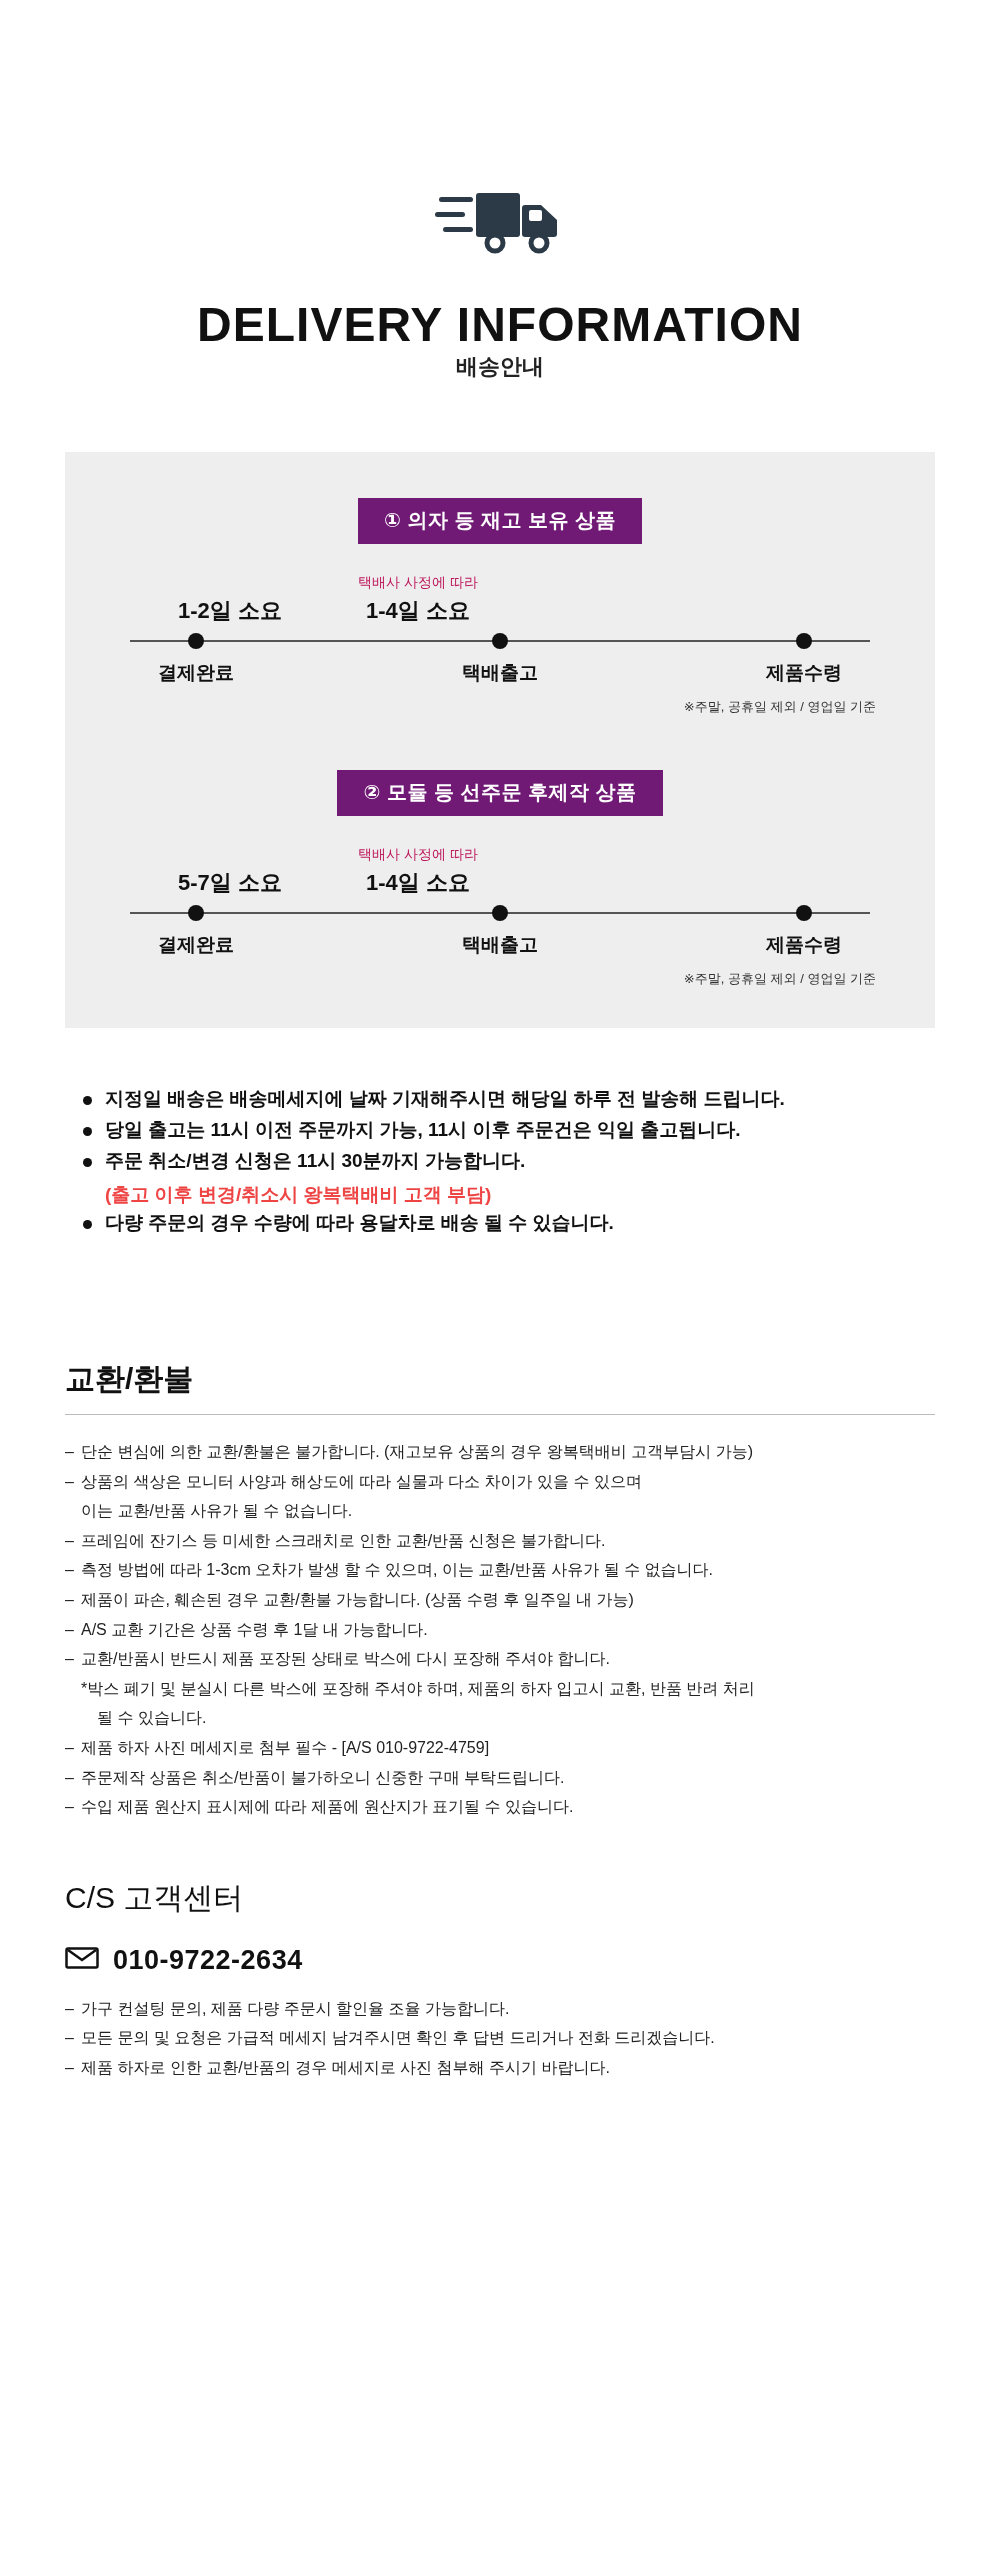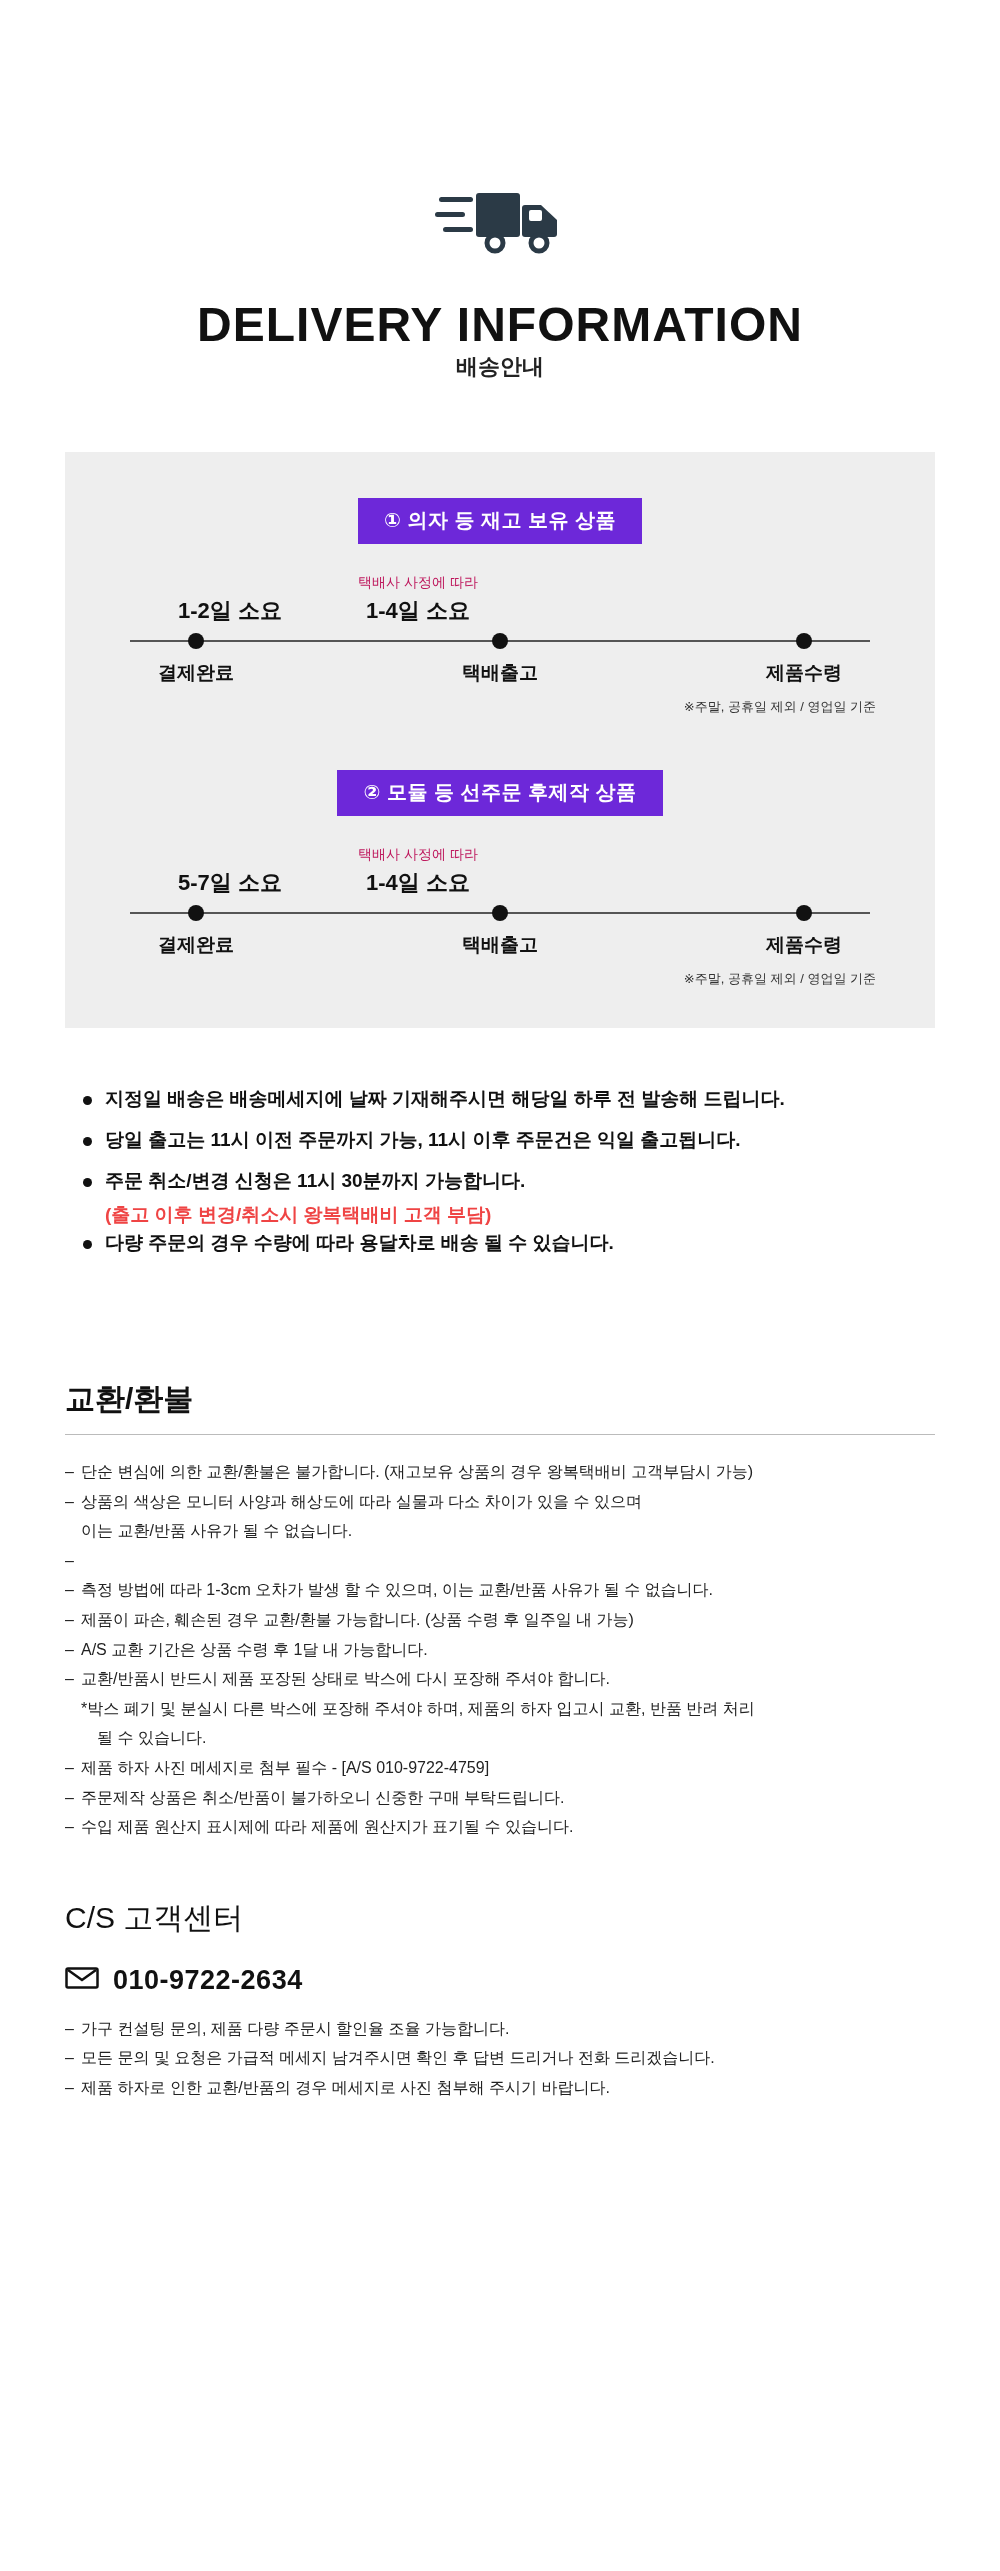--- a/index.html
+++ b/index.html
@@ -51,21 +51,21 @@
     background: #eeeeee;
     padding: 46px 55px 40px 55px;
   }
   .section + .section { margin-top: 54px; }
 
   .sec-title-wrap {
     display: flex;
     justify-content: center;
   }
   .sec-title {
-    background: #6d28d9;
+    background: #701a75;
     color: #ffffff;
     font-size: 20px;
     font-weight: bold;
     padding: 9px 26px 10px 26px;
     letter-spacing: 0.5px;
     white-space: nowrap;
   }
 
   .timeline {
     margin-top: 30px;
@@ -127,21 +127,21 @@
     padding-left: 18px;
   }
   .note-row {
     display: flex;
     align-items: flex-start;
     font-size: 19px;
     line-height: 1.62;
     color: #111;
     font-weight: bold;
   }
-  .note-row + .note-row { margin-top: 10px; }
+  .note-row + .note-row { }
   .bullet {
     width: 9px;
     height: 9px;
     border-radius: 50%;
     background: #111;
     margin: 12px 13px 0 0;
     flex: none;
   }
   .note-sub {
     font-size: 19px;
@@ -307,20 +307,21 @@
       </div>
 
     <div class="rule">
         <span class="dash">–</span>
         <span>상품의 색상은 모니터 사양과 해상도에 따라 실물과 다소 차이가 있을 수 있으며</span>
       </div>
     <div class="rule-cont">이는 교환/반품 사유가 될 수 없습니다.</div>
 
     <div class="rule">
         <span class="dash">–</span>
+        <span>프레임에 잔기스 등 미세한 스크래치로 인한 교환/반품 신청은 불가합니다.</span>
       </div>
     <div class="rule">
         <span class="dash">–</span>
         <span>측정 방법에 따라 1-3cm 오차가 발생 할 수 있으며, 이는 교환/반품 사유가 될 수 없습니다.</span>
       </div>
     <div class="rule">
         <span class="dash">–</span>
         <span>제품이 파손, 훼손된 경우 교환/환불 가능합니다. (상품 수령 후 일주일 내 가능)</span>
       </div>
     <div class="rule">

